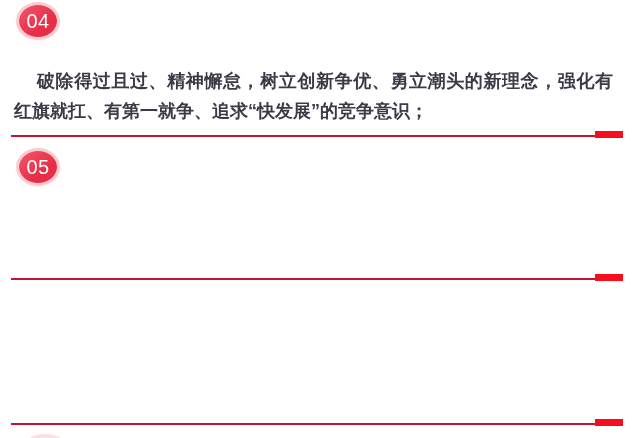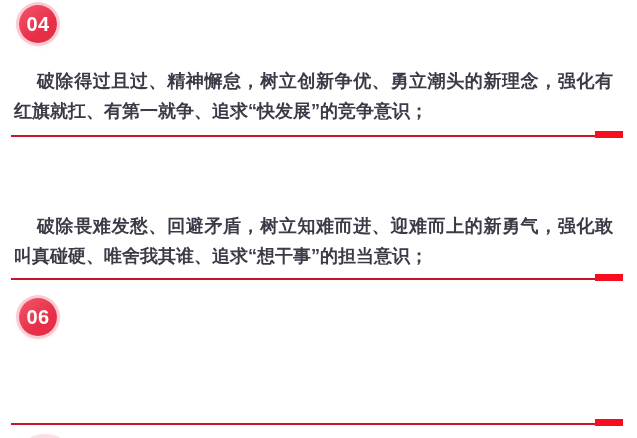--- a/index.html
+++ b/index.html
@@ -10,30 +10,30 @@
     background: #ffffff;
     overflow: hidden;
     font-family: "Liberation Sans", sans-serif;
   }
 
   
   .badge {
     position: absolute;
     left: 19px;
     width: 38px;
-    height: 38px;
+    height: 32px;
     border-radius: 50%;
     background: linear-gradient(140deg, #f4566b 0%, #e62e47 65%);
     box-shadow: 0 0 0 3px #f8ccd4, 0 2px 5px rgba(220, 60, 80, 0.25);
     display: flex;
     align-items: center;
     justify-content: center;
     color: #ffffff;
     font-size: 20px;
-    font-weight: bold;
+    font-weight: normal;
     letter-spacing: 0.5px;
   }
   .badge-04 { top: 5px; }
   .badge-05 { top: 151px; }
   .badge-06 { top: 298px; }
 
   
   .para {
     position: absolute;
     left: 14px;
@@ -96,30 +96,26 @@
   <div class="badge badge-04">04</div>
   <div class="para para-04">
       <div>破除得过且过、精神懈怠，树立创新争优、勇立潮头的新理念，强化有</div>
       <div>红旗就扛、有第一就争、追求“快发展”的竞争意识；</div>
     </div>
   <div class="divider divider-04">
     <div class="rule"></div>
     <div class="cap"></div>
   </div>
 
-  <div class="para para-05">
-      <div>破除畏难发愁、回避矛盾，树立知难而进、迎难而上的新勇气，强化敢</div>
-      <div>叫真碰硬、唯舍我其谁、追求“想干事”的担当意识；</div>
-    </div>
+  <div class="badge badge-05">05</div>
   <div class="divider divider-05">
     <div class="rule"></div>
     <div class="cap"></div>
   </div>
 
-  <div class="badge badge-06">06</div>
   <div class="para para-06">
     </div>
   <div class="divider divider-06">
     <div class="rule"></div>
     <div class="cap"></div>
   </div>
 
   <div class="next-badge-peek"></div>
 
 </div>

